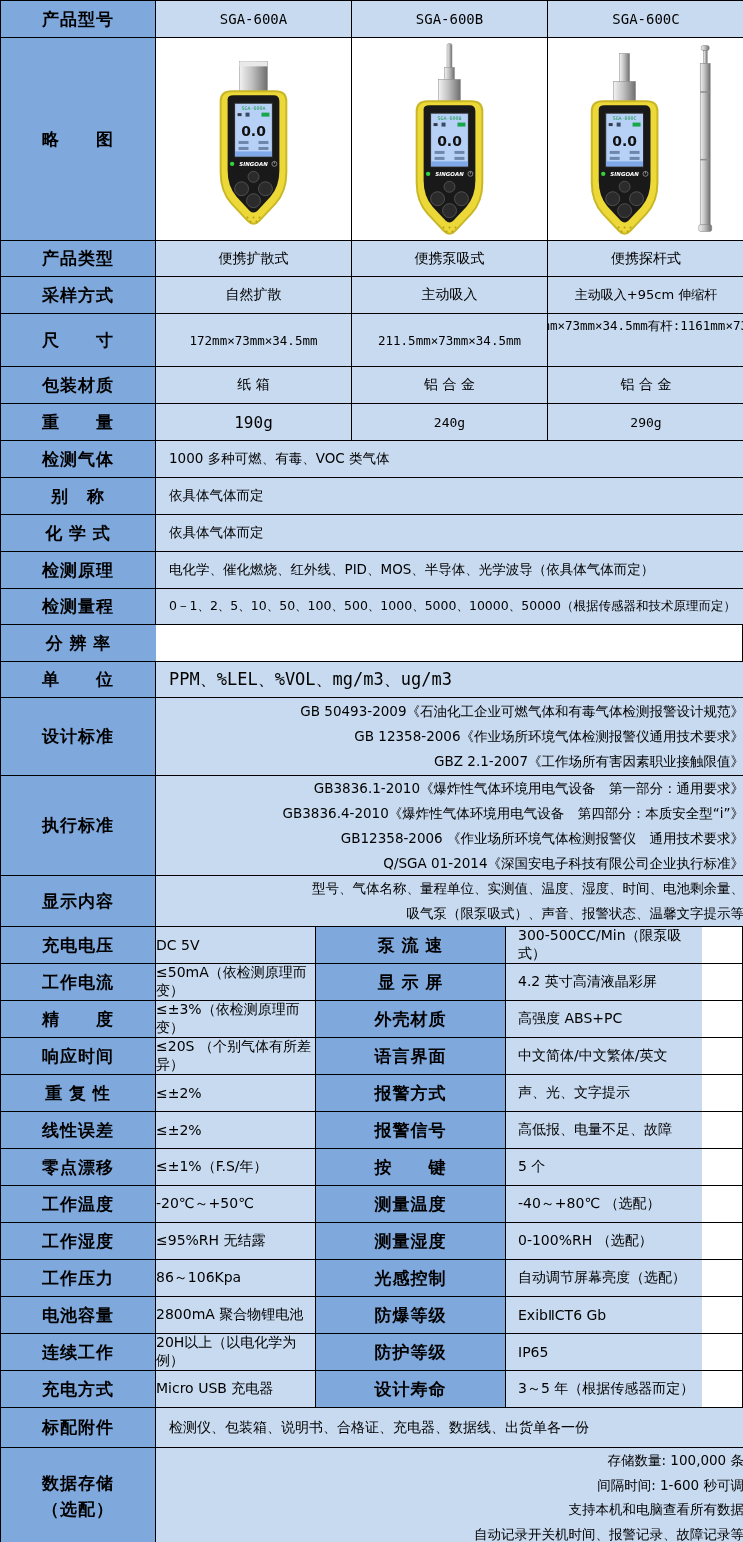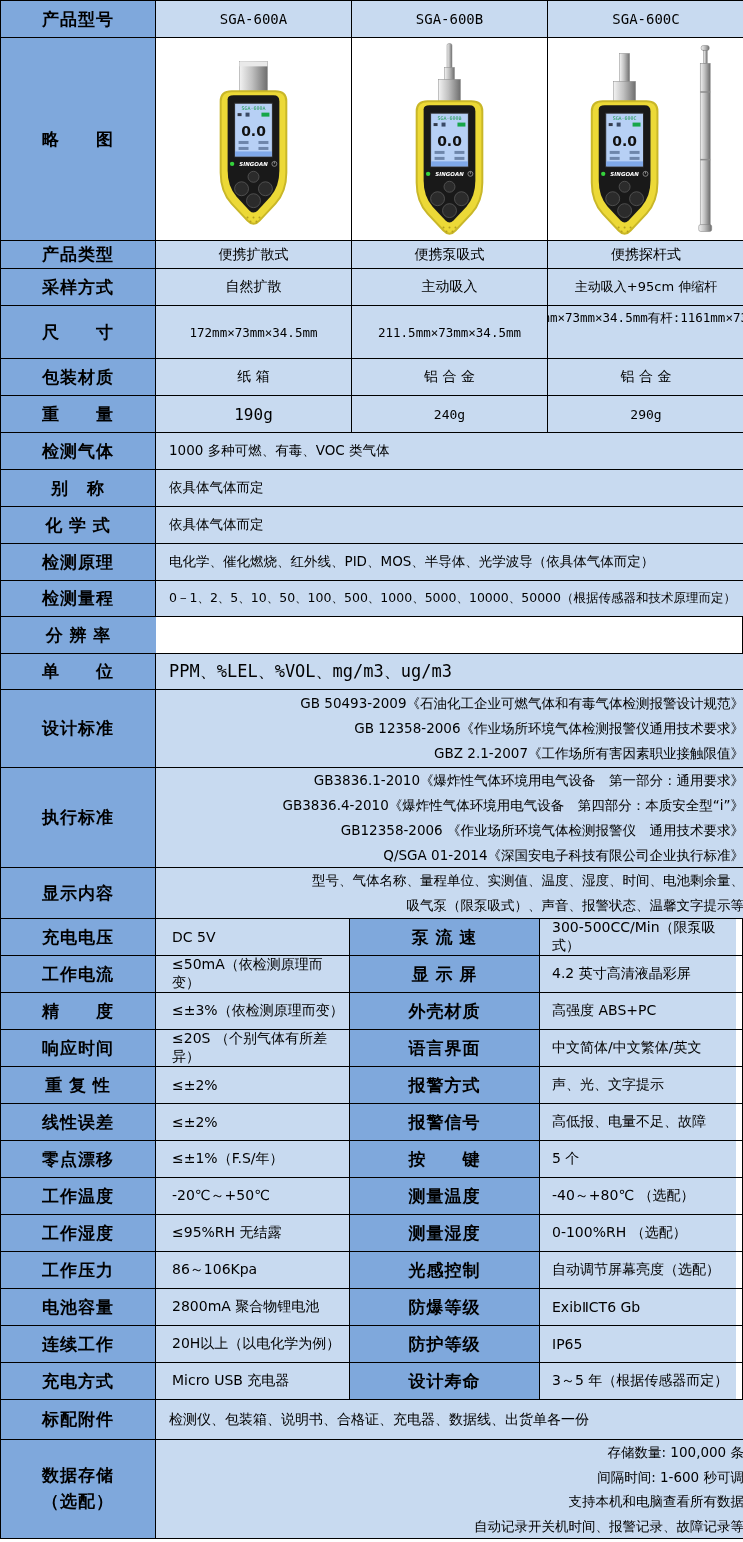--- a/index.html
+++ b/index.html
@@ -20,21 +20,21 @@
     justify-content: center; font-size: 17px; letter-spacing: 1px;
     font-family: "Liberation Sans", sans-serif; flex-shrink: 0;
   }
   .lab2 {
     width: 190px; background: #7fa8dc; font-weight: bold;
     justify-content: center; font-size: 17px; letter-spacing: 1px;
     font-family: "Liberation Sans", sans-serif; flex-shrink: 0;
   }
   .vA   { width: 196px; background: #c8daf0; justify-content: center; font-size: 14px; flex-shrink: 0; }
   .vFull{ width: 588px; background: #c8daf0; padding-left: 13px; font-size: 13.5px; flex-shrink: 0; }
-  .vL   { width: 194px; background: #c8daf0; padding-left: 16px; font-size: 14px; flex-shrink: 0; }
+  .vL   { width: 160px; background: #c8daf0; padding-left: 0; font-size: 14px; flex-shrink: 0; }
   .vR   { width: 196px; background: #c8daf0; padding-left: 12px; font-size: 14px; flex-shrink: 0; }
   .sketch { background: #ffffff; justify-content: center; align-items: center; padding: 0; }
 
   .mono { font-family: "DejaVu Sans Mono", monospace; }
 
   .lines { flex-direction: column; align-items: flex-end; justify-content: center; }
   .lines > div { line-height: 25px; white-space: nowrap; }
   .lines24 > div { line-height: 24.5px; }
 
   .vC2 {
@@ -128,21 +128,21 @@
         <rect x="153" y="6" width="8" height="5" rx="2" fill="url(#metal)" stroke="#7a7a7a" stroke-width="0.5"></rect>
         <rect x="155.5" y="11" width="3.5" height="13" fill="url(#metal)" stroke="#7a7a7a" stroke-width="0.5"></rect>
         <rect x="152" y="24" width="10" height="164" fill="url(#metal)" stroke="#7a7a7a" stroke-width="0.5"></rect>
         <rect x="152" y="52" width="10" height="1.5" fill="#8c8c8c"></rect>
         <rect x="152" y="120" width="10" height="1.5" fill="#8c8c8c"></rect>
         <rect x="150.5" y="186" width="13" height="7" rx="2" fill="url(#metal)" stroke="#7a7a7a" stroke-width="0.5"></rect>
       </svg>
     </div>
   </div>
 
-  <div class="row" style="height:28px">
+  <div class="row" style="height:36px">
     <div class="cell lab">产品类型</div>
     <div class="cell vA">便携扩散式</div>
     <div class="cell vA">便携泵吸式</div>
     <div class="cell vA">便携探杆式</div>
   </div>
 
   <div class="row" style="height:37px">
     <div class="cell lab">采样方式</div>
     <div class="cell vA">自然扩散</div>
     <div class="cell vA">主动吸入</div>

